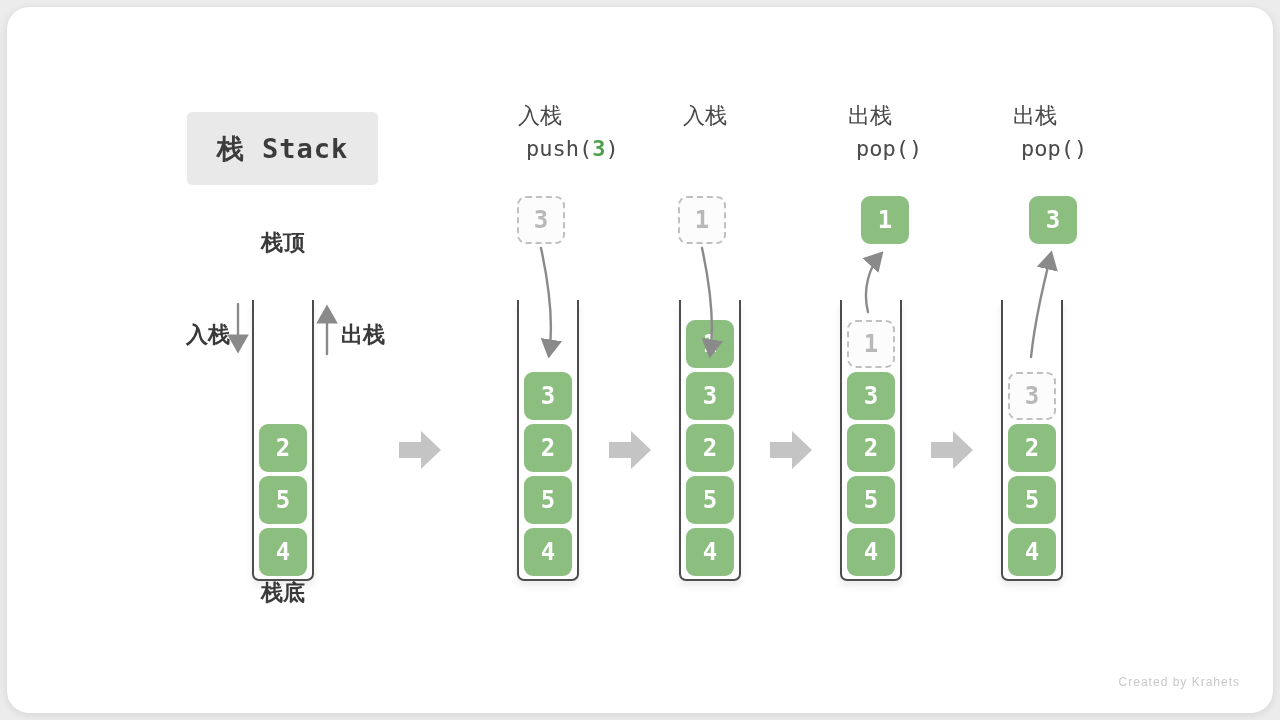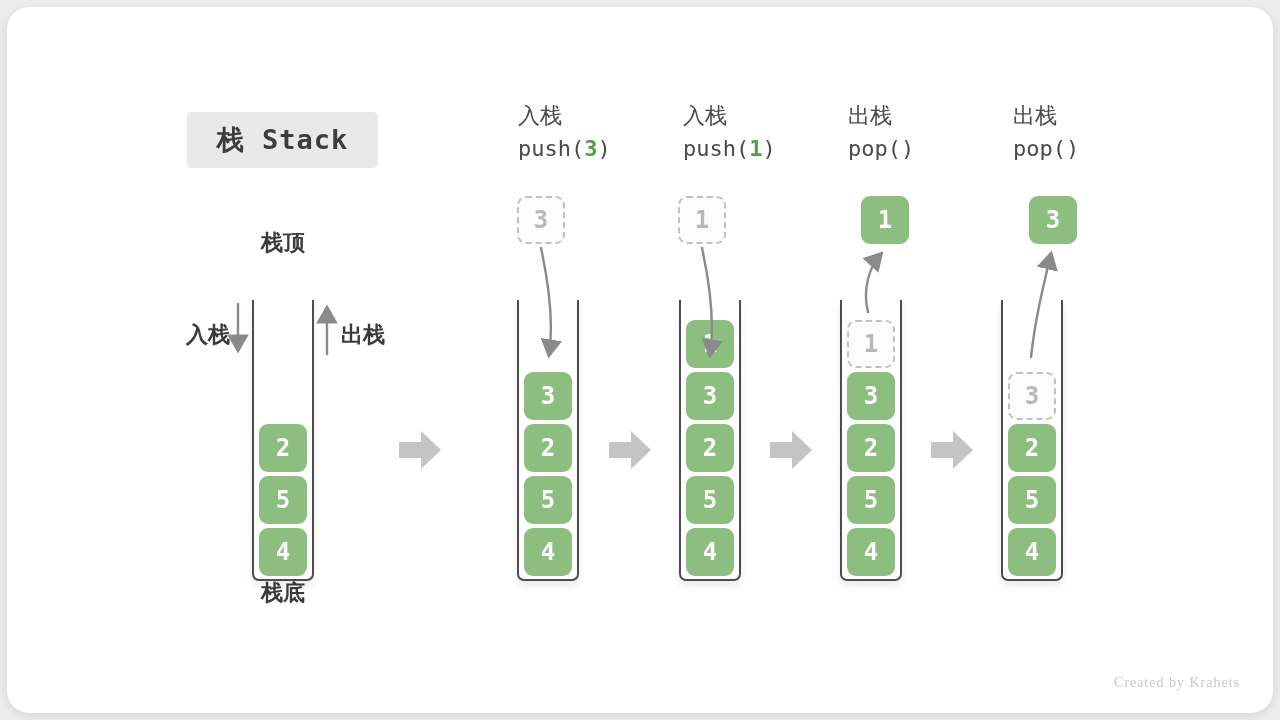--- a/index.html
+++ b/index.html
@@ -9,32 +9,32 @@
   .canvas {
     position: absolute; left: 0; top: 0; width: 1280px; height: 720px;
   }
   .card {
     position: absolute; left: 7px; top: 7px; right: 7px; bottom: 7px;
     background: #ffffff; border-radius: 22px;
     box-shadow: 0 2px 10px rgba(0,0,0,0.10);
   }
 
   .title-box {
-    position: absolute; left: 187px; top: 112px; width: 191px; height: 56px;
+    position: absolute; left: 187px; top: 112px; width: 191px; height: 73px;
     background: #e9e9e9; border-radius: 5px;
     display: flex; align-items: center; justify-content: center;
     font-family: "DejaVu Sans Mono", monospace;
     font-size: 27px; font-weight: 700; color: #3c3c3c; letter-spacing: 1px;
   }
 
   .op-header { position: absolute; top: 100px; width: 150px; }
   .op-name { font-size: 22px; color: #474747; font-weight: 500; line-height: 32px; }
   .op-code {
     font-family: "DejaVu Sans Mono", monospace;
-    font-size: 22px; color: #4a4a4a; font-weight: 500; line-height: 34px;
+    font-size: 22px; color: #4a4a4a; font-weight: 500; line-height: 34px; margin-left: 8px;
   }
   .op-code .arg { color: #4fa04d; font-weight: 700; }
 
   .side-label {
     position: absolute; font-size: 22px; font-weight: 700; color: #3a3a3a;
   }
 
   .stack-container {
     position: absolute; top: 300px; width: 62px; height: 281px;
     border-left: 2px solid #4d4d4d; border-right: 2px solid #4d4d4d;
@@ -56,41 +56,40 @@
     box-shadow: none;
   }
 
   .overlay { position: absolute; left: 0; top: 0; pointer-events: none; }
   .flow { fill: none; stroke: #8a8a8a; stroke-width: 2.4; stroke-linecap: round; }
 
   .block-arrow { position: absolute; top: 430px; width: 42px; height: 40px; }
 
   .watermark {
     position: absolute; right: 40px; top: 675px;
-    font-family: Liberation Serif, serif;
-    font-size: 14px; color: #c8c8c8; letter-spacing: 1px;
+    font-family: Liberation Sans, sans-serif;
+    font-size: 12px; color: #c8c8c8; letter-spacing: 1px;
   }
 </style>
 </head>
 <body>
 
 <div class="canvas">
   <div class="card"></div>
 
   <div class="title-box">
     <span>栈 Stack</span>
   </div>
 
   <div class="op-header" style="left:518px">
     <div class="op-name">入栈</div>
     <div class="op-code"><span>push(</span><span class="arg">3</span><span>)</span></div>
   </div>
   <div class="op-header" style="left:683px">
     <div class="op-name">入栈</div>
-    <div class="op-code"><span>push(</span><span class="arg">1</span><span>)</span></div>
   </div>
   <div class="op-header" style="left:848px">
     <div class="op-name">出栈</div>
     <div class="op-code"><span>pop(</span><span class="arg"></span><span>)</span></div>
   </div>
   <div class="op-header" style="left:1013px">
     <div class="op-name">出栈</div>
     <div class="op-code"><span>pop(</span><span class="arg"></span><span>)</span></div>
   </div>
 

